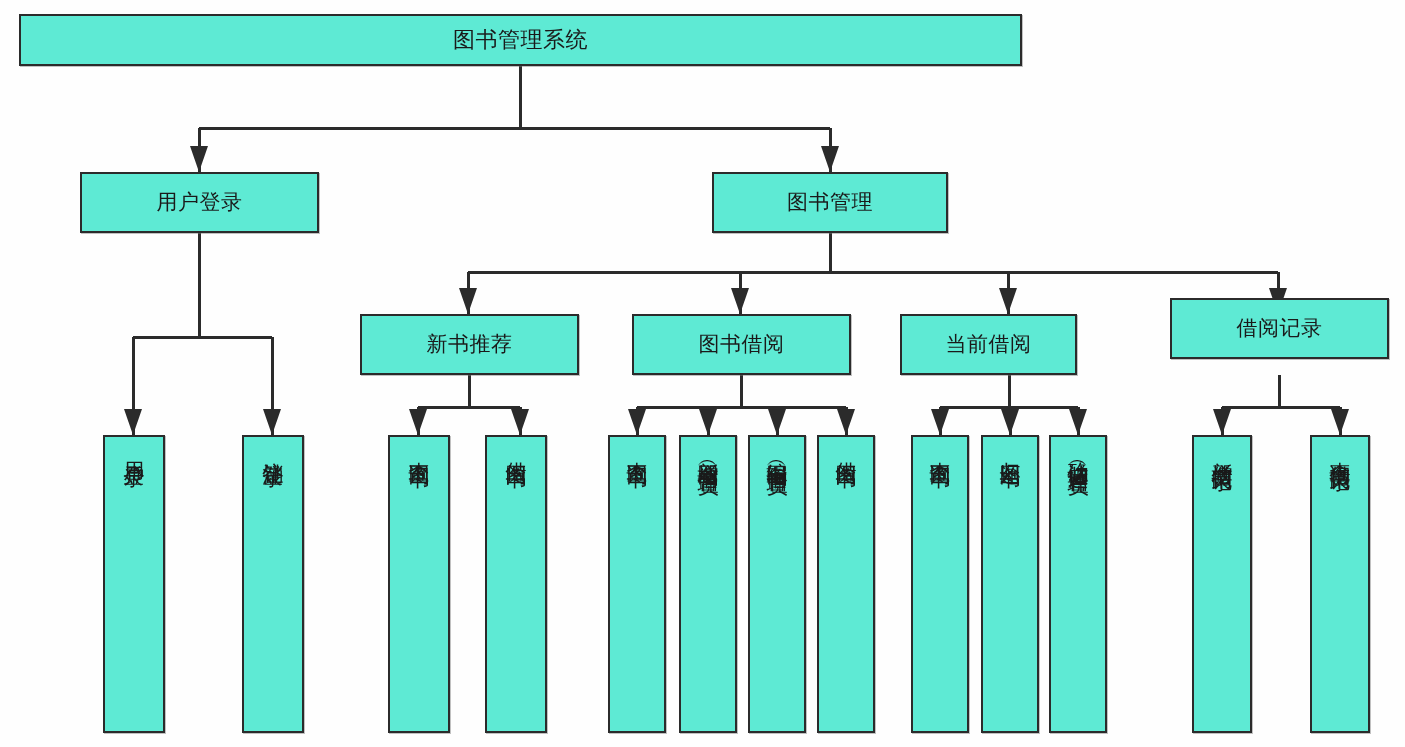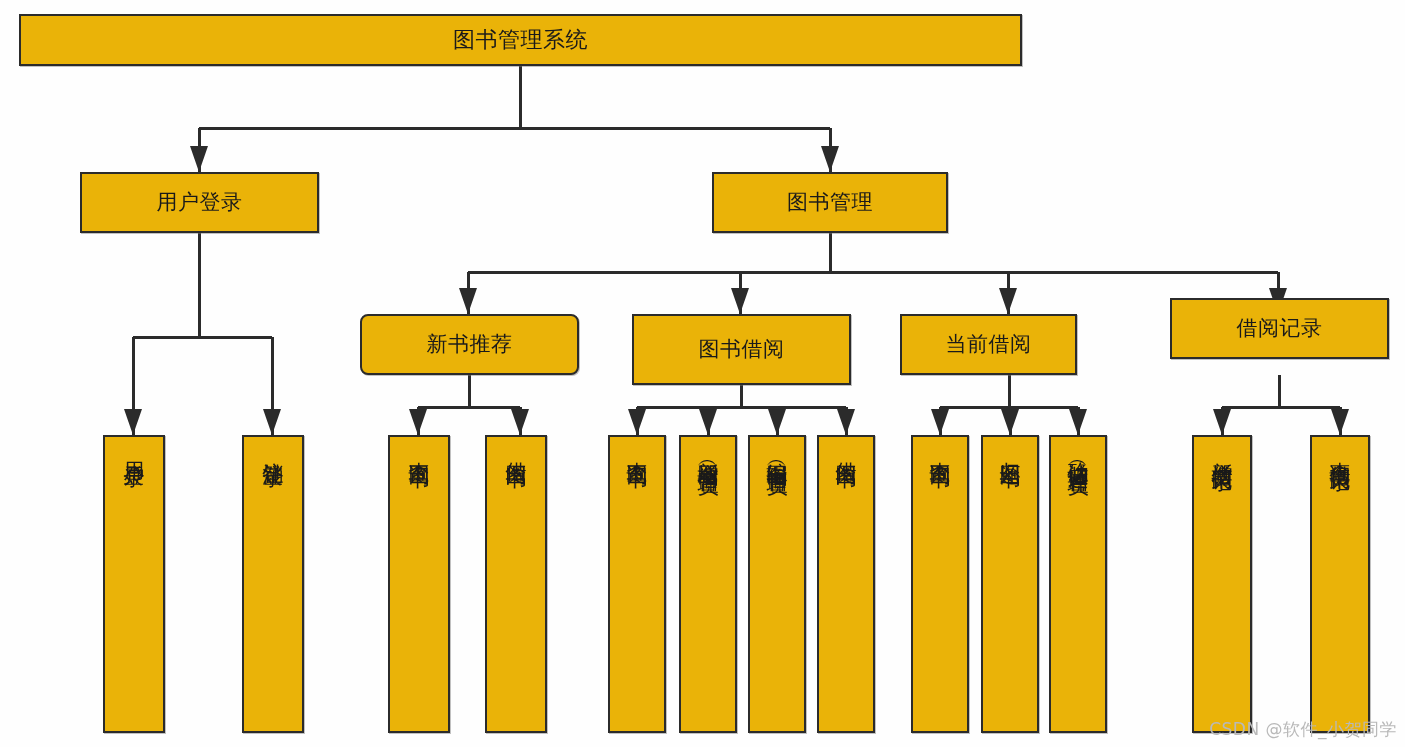--- a/index.html
+++ b/index.html
@@ -22,21 +22,21 @@
     position: absolute;
     left: 0;
     top: 0;
     width: 1405px;
     height: 747px;
     pointer-events: none;
   }
   .node {
     position: absolute;
     box-sizing: border-box;
-    background: #eab308;
+    background: #5eead4;
     border: 2px solid #2b2b2b;
     display: flex;
     align-items: center;
     justify-content: center;
     color: #1a1a1a;
     box-shadow: 1px 1px 0 rgba(120,120,120,0.45);
   }
   .node-label {
     display: block;
     text-align: center;
@@ -138,24 +138,24 @@
   <div id="nodes-layer">
       <div class="node horiz root" style="left: 19px; top: 14px; width: 1003px; height: 52px;">
         <span class="node-label">图书管理系统</span>
       </div>
       <div class="node horiz" style="left: 80px; top: 172px; width: 239px; height: 61px;">
         <span class="node-label">用户登录</span>
       </div>
       <div class="node horiz" style="left: 712px; top: 172px; width: 236px; height: 61px; align-items: center;">
         <span class="node-label">图书管理</span>
       </div>
-      <div class="node horiz" style="left: 360px; top: 314px; width: 219px; height: 61px; border-radius: 8px;">
+      <div class="node horiz" style="left: 360px; top: 314px; width: 219px; height: 61px;">
         <span class="node-label">新书推荐</span>
       </div>
-      <div class="node horiz" style="left: 632px; top: 314px; width: 219px; height: 71px;">
+      <div class="node horiz" style="left: 632px; top: 314px; width: 219px; height: 61px;">
         <span class="node-label">图书借阅</span>
       </div>
       <div class="node horiz" style="left: 900px; top: 314px; width: 177px; height: 61px;">
         <span class="node-label">当前借阅</span>
       </div>
       <div class="node horiz" style="left: 1170px; top: 298px; width: 219px; height: 61px;">
         <span class="node-label">借阅记录</span>
       </div>
       <div class="node vert" style="left: 103px; top: 435px; width: 62px; height: 298px;">
         <span class="node-label">用户登录</span>
@@ -191,15 +191,14 @@
         <span class="node-label">确认归还（管理员）</span>
       </div>
       <div class="node vert" style="left: 1192px; top: 435px; width: 60px; height: 298px;">
         <span class="node-label">新增借阅记录</span>
       </div>
       <div class="node vert" style="left: 1310px; top: 435px; width: 60px; height: 298px;">
         <span class="node-label">查询借阅记录</span>
       </div>
     </div>
 
-  <div id="watermark">CSDN @软件_小贺同学</div>
 
 </div>
 
 </body></html>

